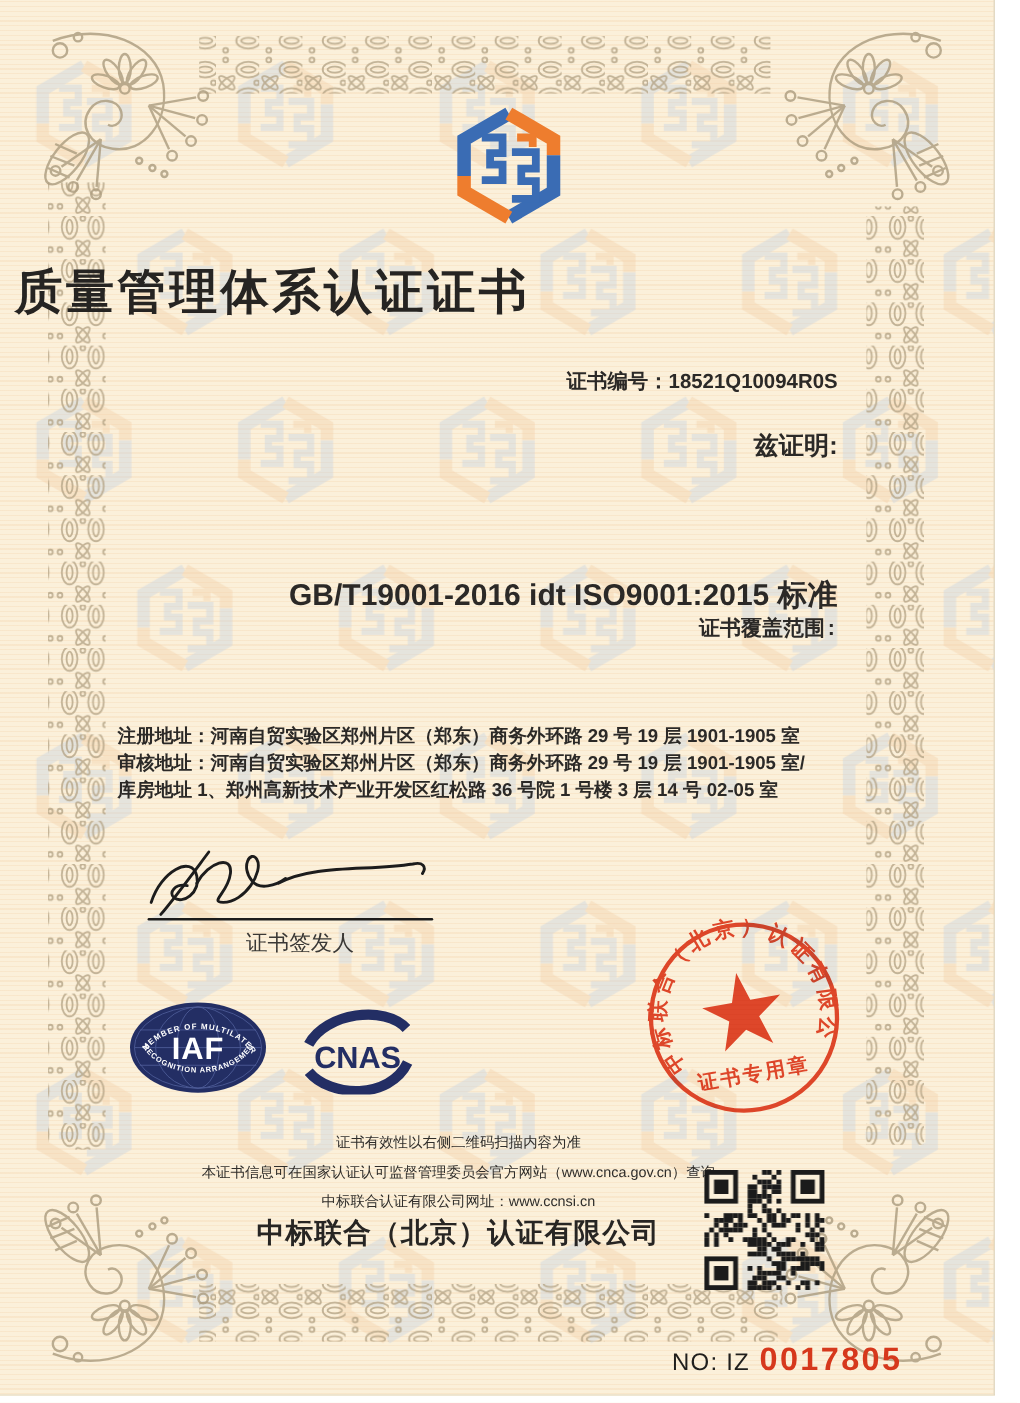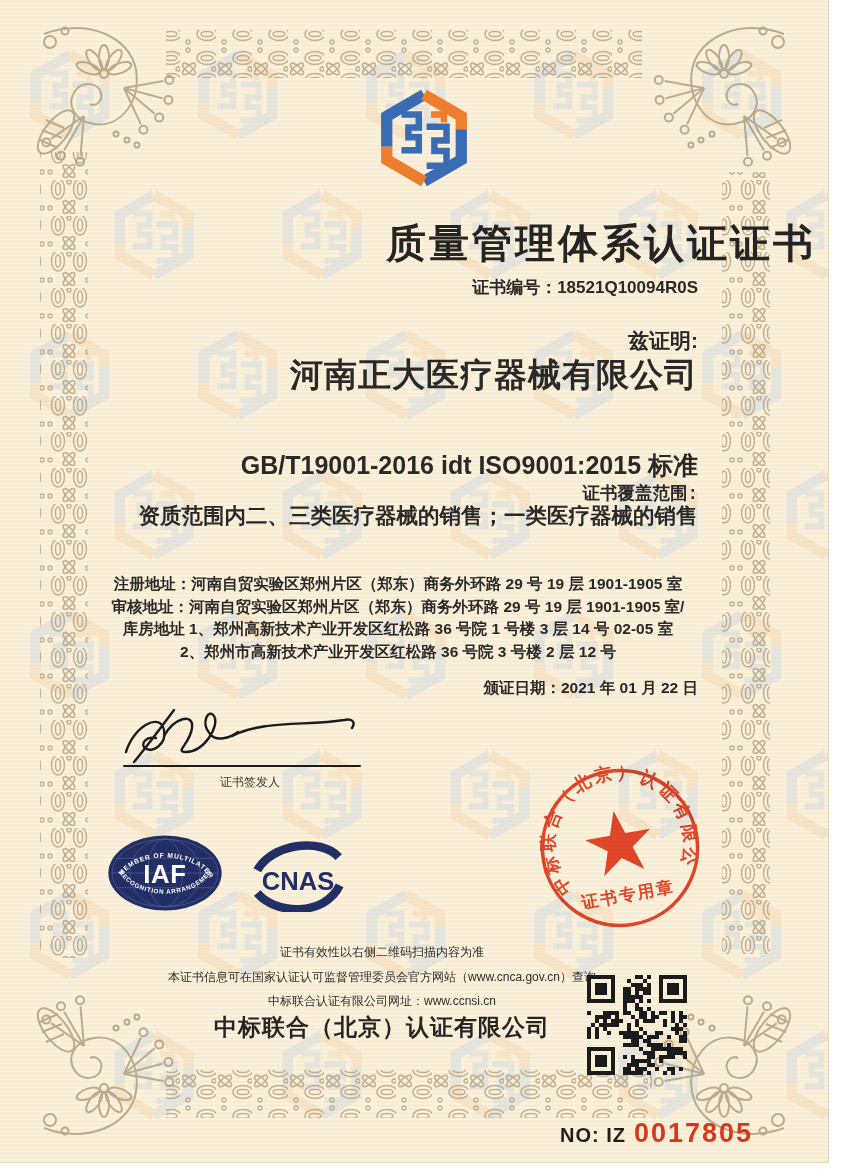--- a/index.html
+++ b/index.html
@@ -4,45 +4,45 @@
 <style>
   html,body{margin:0;padding:0;}
   body{width:850px;height:1169px;background:#ffffff;font-family:"Liberation Sans",sans-serif;overflow:hidden;position:relative;}
   .cert{position:absolute;left:0;top:0;width:828px;height:1162px;
     background:
       repeating-linear-gradient(0deg, rgba(243,209,168,.30) 0px, rgba(243,209,168,.30) 1px, rgba(0,0,0,0) 1px, rgba(0,0,0,0) 4px),
       #fbf0da;
     border-right:1px solid #ded3bd;border-bottom:1px solid #e7dcc6;overflow:hidden;}
   .abs{position:absolute;}
   .deco{position:absolute;left:0;top:0;pointer-events:none;}
-  .title{left:12px;top:216px;width:804px;text-align:right;font-size:40px;font-weight:bold;color:#262422;letter-spacing:3px;}
-  .rline{position:absolute;right:130px;text-align:center;color:#2b2927;white-space:nowrap;}
+  .title{left:12px;top:216px;width:804px;text-align:left;font-size:40px;font-weight:bold;color:#262422;letter-spacing:3px;}
+  .rline{position:absolute;right:130px;text-align:left;color:#2b2927;white-space:nowrap;margin-top:30px;}
   .certno{top:276px;font-size:17px;font-weight:bold;}
   .certify{top:327px;font-size:21px;font-weight:bold;}
   .company{top:353px;font-size:33px;font-weight:bold;letter-spacing:1px;}
   .credit{top:402px;font-size:16.5px;font-weight:bold;}
   .sysfit{top:427px;font-size:19px;font-weight:bold;}
   .standard{top:449px;font-size:25px;font-weight:bold;}
   .scopelabel{top:481px;font-size:17.5px;font-weight:bold;font-family:Liberation Mono, monospace;}
   .scope{top:503px;font-size:21.5px;font-weight:bold;line-height:26px;white-space:normal;width:560px;}
   .addr{top:573px;font-size:15.5px;font-weight:bold;line-height:22.5px;white-space:normal;width:600px;}
   .dates{top:676px;font-size:15.5px;font-weight:bold;line-height:23px;}
   .sig{left:112px;top:696px;}
-  .signer{left:150px;top:774px;width:200px;text-align:center;font-size:12px;color:#3a3835;}
+  .signer{left:150px;top:774px;width:200px;text-align:center;font-size:18px;color:#3a3835;}
   .iaf{left:106px;top:834px;}
   .cnas{left:250px;top:840px;}
   .accred{left:368px;top:832px;font-size:15.5px;font-weight:bold;color:#2b2927;line-height:19px;}
   .accred .en{font-size:14.5px;letter-spacing:.5px;}
   .seal{left:518px;top:746px;opacity:.92;mix-blend-mode:multiply;}
   .notes{left:12px;top:940px;width:740px;text-align:center;font-size:12px;color:#2f2d2a;line-height:24.5px;}
   .qr{left:587px;top:975px;}
   .issuer{left:12px;top:1012px;width:740px;text-align:center;font-size:23px;font-weight:bold;color:#272523;letter-spacing:1px;}
   .issueraddr{left:12px;top:1046px;width:740px;text-align:center;font-size:14.5px;color:#343230;}
   .serial{left:560px;top:1118px;display:flex;align-items:baseline;gap:8px;}
-  .serial .pfx{font-size:20px;font-weight:bold;color:#1f1e1c;letter-spacing:1px;}
+  .serial .pfx{font-size:20px;font-weight:normal;color:#1f1e1c;letter-spacing:1px;}
   .serial .num{font-family:Liberation Sans, sans-serif;font-size:27px;font-weight:bold;color:#d6381c;letter-spacing:2px;}
   #wm-layer{opacity:.40;--c1:#c6d2e2;--c2:#f3cfa8;}
 </style>
 </head>
 <body>
 
 <div class="cert">
 
   <svg class="deco" width="828" height="1162" viewBox="0 0 828 1162">
     <defs>
@@ -179,34 +179,30 @@
     <use href="#logoSym"></use>
   </svg>
 
   <div class="abs title">质量管理体系认证证书</div>
 
   <div class="rline certno">
     <span>证书编号：</span><span>18521Q10094R0S</span>
   </div>
 
   <div class="rline certify">兹证明:</div>
-  <div class="rline company">河南正大医疗器械有限公司</div>
   <div class="rline standard">GB/T19001-2016 idt ISO9001:2015 标准</div>
   <div class="rline scopelabel">证书覆盖范围:</div>
-  <div class="rline scope">资质范围内二、三类医疗器械的销售；一类医疗器械的销售</div>
 
   <div class="rline addr">
     <div>注册地址：河南自贸实验区郑州片区（郑东）商务外环路 29 号 19 层 1901-1905 室</div>
     <div>审核地址：河南自贸实验区郑州片区（郑东）商务外环路 29 号 19 层 1901-1905 室/</div>
     <div>库房地址 1、郑州高新技术产业开发区红松路 36 号院 1 号楼 3 层 14 号 02-05 室</div>
-    <div>2、郑州市高新技术产业开发区红松路 36 号院 3 号楼 2 层 12 号</div>
   </div>
 
   <div class="rline dates">
-    <div><span>颁证日期：</span><span>2021 年 01 月 22 日</span></div>
   </div>
 
   <svg class="abs sig" width="280" height="85" viewBox="0 0 280 85">
     <g stroke="#1c1c1c" stroke-width="2.4" fill="none" stroke-linecap="round">
       <path d="M62,14 C50,30 34,52 22,66"></path>
       <path d="M14,56 C22,30 48,16 52,34 C55,48 40,58 33,52 C28,48 34,40 44,42"></path>
       <path d="M52,40 C62,22 82,16 80,32 C78,48 62,56 74,56 C92,56 108,30 102,20 C97,12 88,26 98,38 C104,46 118,42 126,36"></path>
       <path d="M120,40 C150,24 195,30 232,24 C240,22 244,26 240,32"></path>
       <path d="M12,70 L248,70" stroke-width="2"></path>
     </g>

